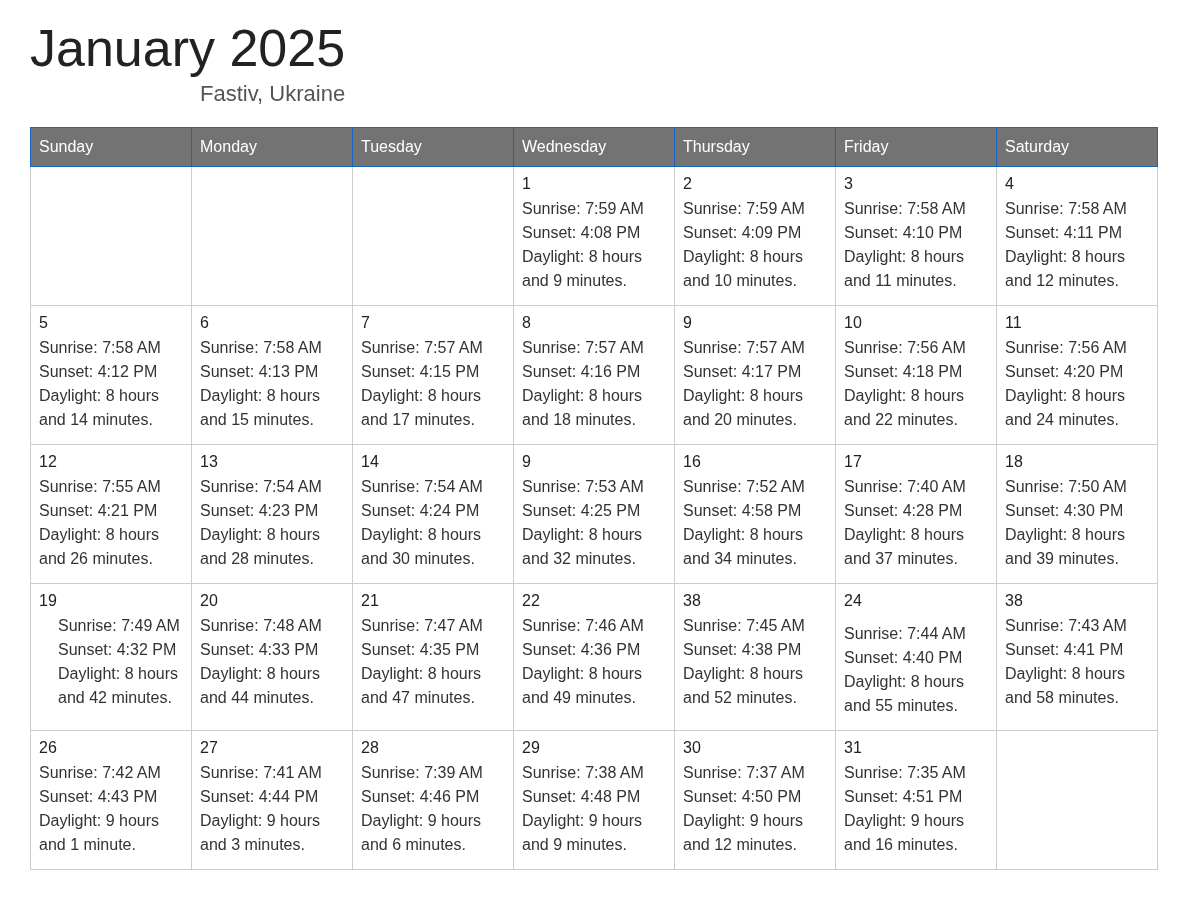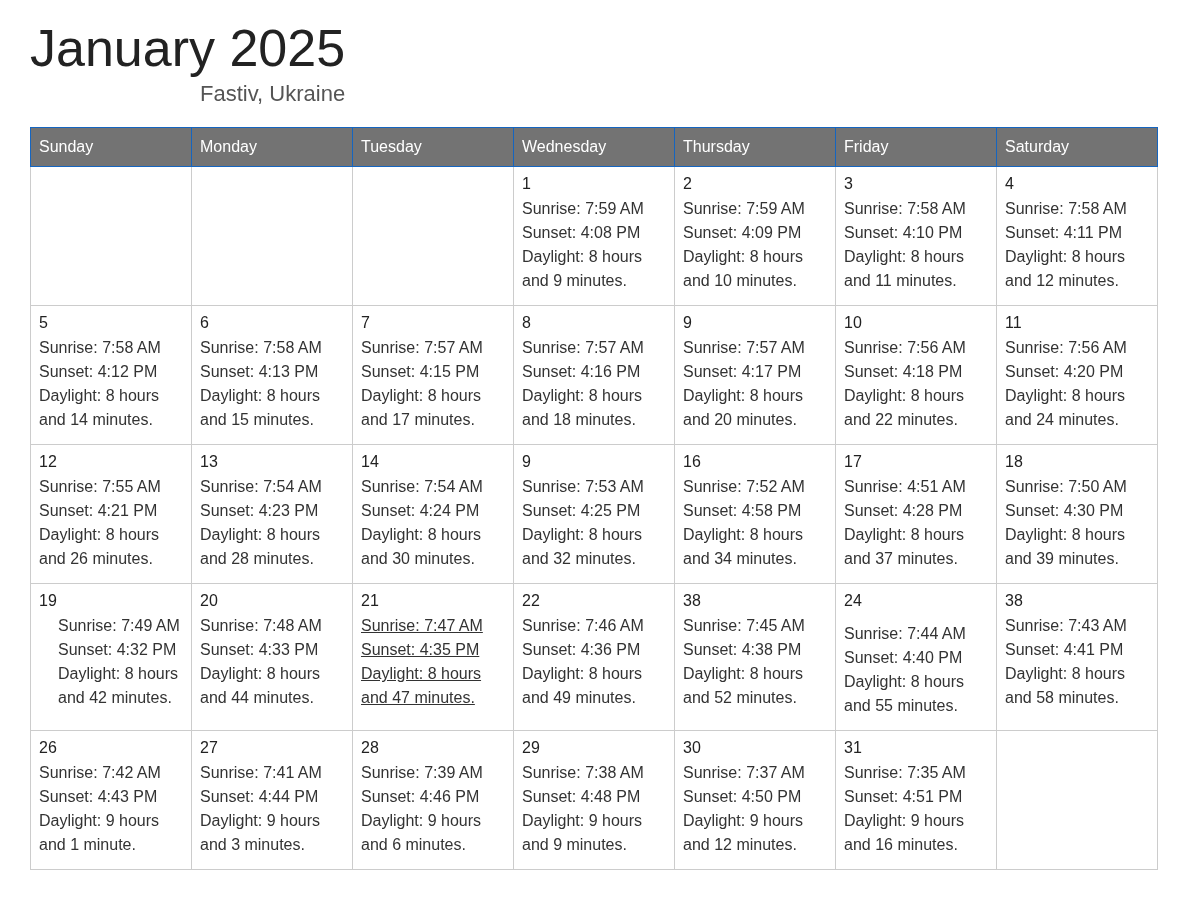--- a/index.html
+++ b/index.html
@@ -239,21 +239,21 @@
         </td>
         <td>
           <span class="day-num">16</span>
           <div class="day-info" style="white-space: pre-line;">Sunrise: 7:52 AM
 Sunset: 4:58 PM
 Daylight: 8 hours
 and 34 minutes.</div>
         </td>
         <td>
           <span class="day-num">17</span>
-          <div class="day-info" style="white-space: pre-line;">Sunrise: 4:51 AM
+          <div class="day-info" style="white-space: pre-line;">Sunrise: 7:40 AM
 Sunset: 4:28 PM
 Daylight: 8 hours
 and 37 minutes.</div>
         </td>
         <td>
           <span class="day-num">18</span>
           <div class="day-info" style="white-space: pre-line;">Sunrise: 7:50 AM
 Sunset: 4:30 PM
 Daylight: 8 hours
 and 39 minutes.</div>
@@ -269,21 +269,21 @@
         </td>
         <td>
           <span class="day-num">20</span>
           <div class="day-info" style="white-space: pre-line;">Sunrise: 7:48 AM
 Sunset: 4:33 PM
 Daylight: 8 hours
 and 44 minutes.</div>
         </td>
         <td>
           <span class="day-num">21</span>
-          <div class="day-info" style="white-space: pre-line; text-decoration: underline;">Sunrise: 7:47 AM
+          <div class="day-info" style="white-space: pre-line;">Sunrise: 7:47 AM
 Sunset: 4:35 PM
 Daylight: 8 hours
 and 47 minutes.</div>
         </td>
         <td>
           <span class="day-num">22</span>
           <div class="day-info" style="white-space: pre-line;">Sunrise: 7:46 AM
 Sunset: 4:36 PM
 Daylight: 8 hours
 and 49 minutes.</div>

